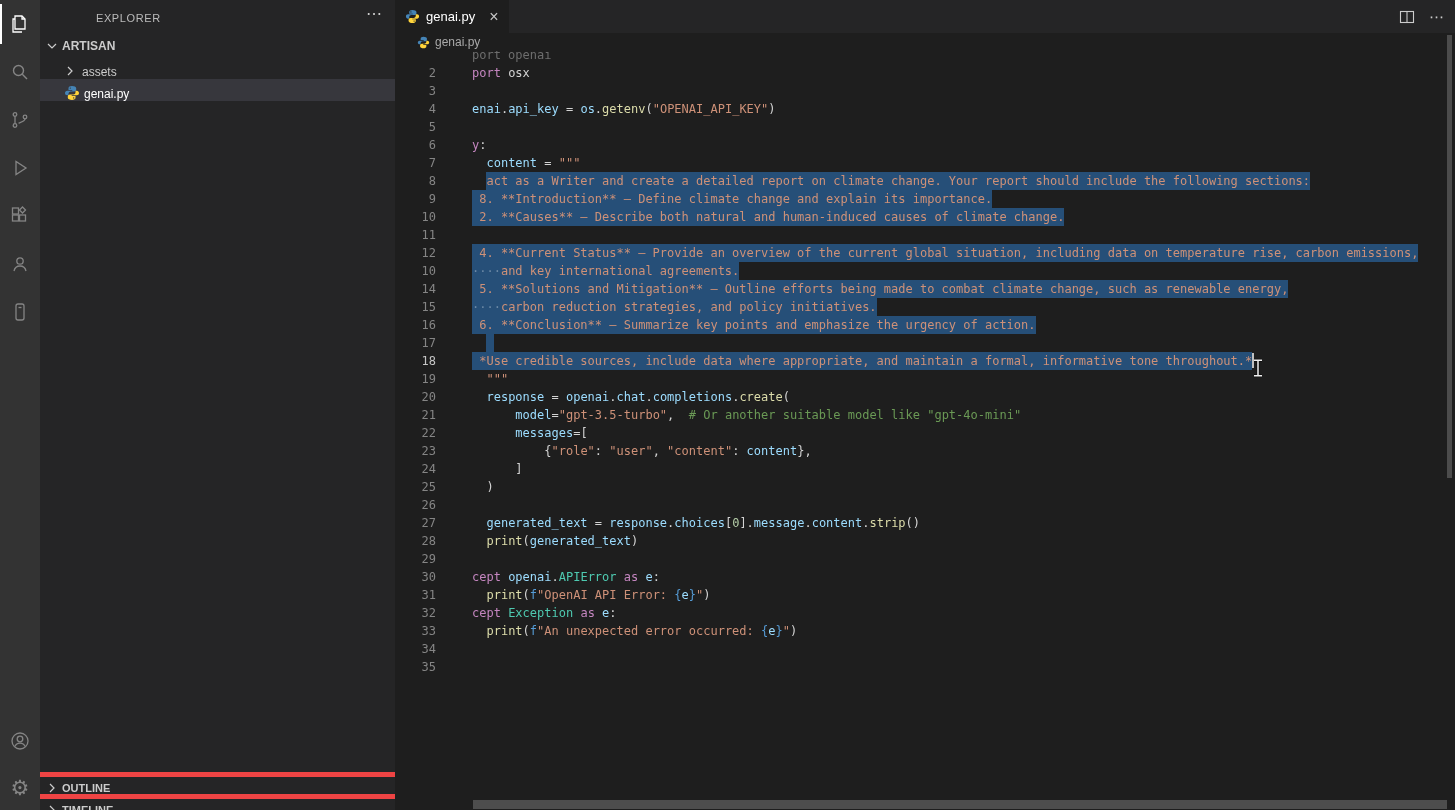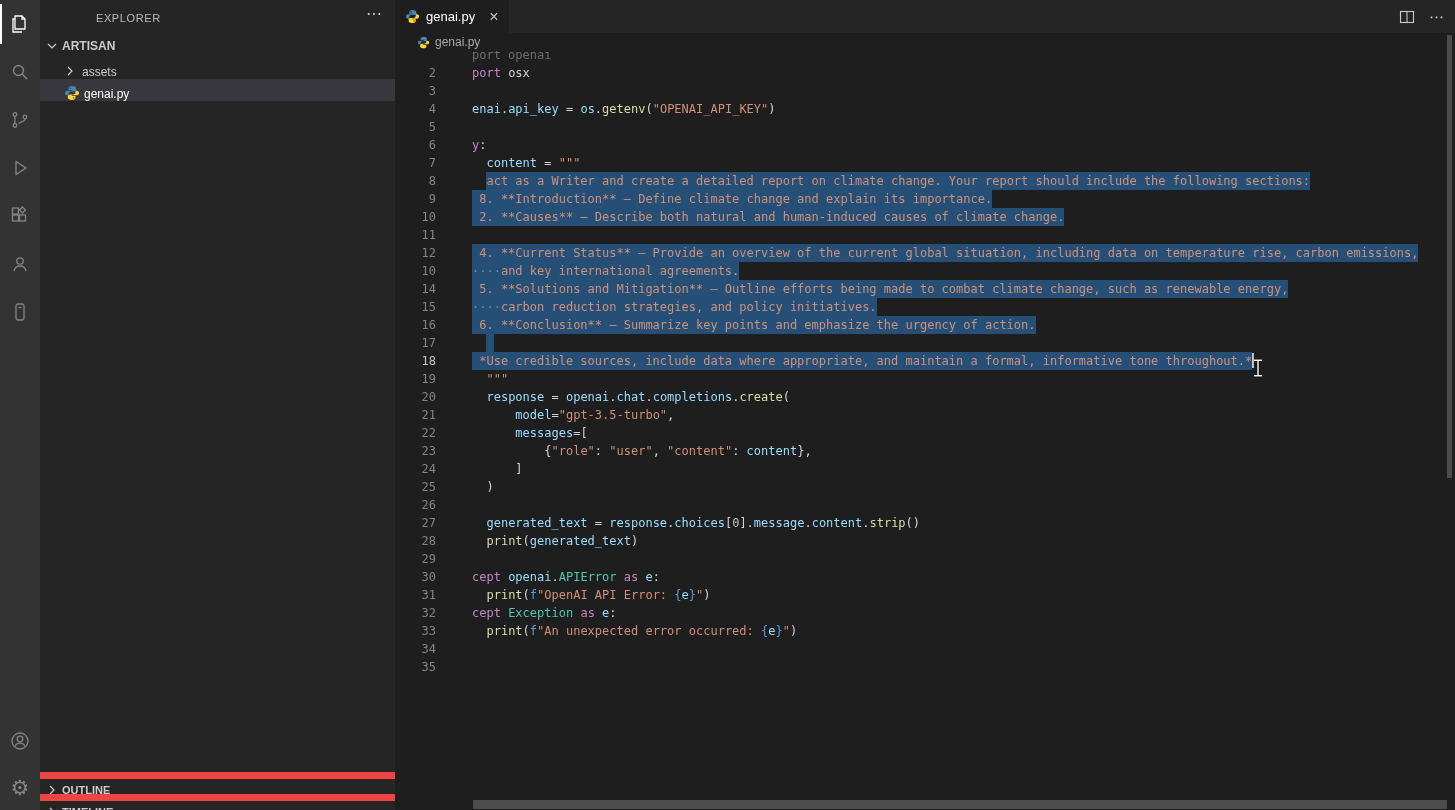--- a/index.html
+++ b/index.html
@@ -25,21 +25,21 @@
   .sb-more{position:absolute;right:12px;top:4px;font-size:16px;color:#cccccc;cursor:pointer;letter-spacing:1px;}
   .section-row{height:22px;display:flex;align-items:center;gap:2px;padding-left:4px;
                font-size:12px;font-weight:700;color:#cccccc;cursor:pointer;}
   .tree-row{height:22px;display:flex;align-items:flex-end;gap:4px;font-size:12px;color:#cccccc;cursor:pointer;}
   .tree-row.indent1{padding-left:22px;}
   .tree-row.file{padding-left:24px;}
   .tree-row.selected{background:#37373d;color:#ffffff;}
   .chev{flex:none;display:block;}
   .sb-bottom-row{position:absolute;left:0;right:0;height:22px;display:flex;align-items:center;gap:2px;
                  padding-left:4px;font-size:11px;font-weight:700;color:#cccccc;
-                 border-top:7px solid #ef4444;background:#252526;cursor:pointer;}
+                 border-top:5px solid #ef4444;background:#252526;cursor:pointer;}
   .sb-bottom-row.outline{top:772px;}
   .sb-bottom-row.timeline{top:794px;}
 
   
   .tabstrip{position:absolute;left:395px;top:0;right:0;height:33px;background:#252526;z-index:20;}
   .tab{position:absolute;left:0;top:0;height:33px;background:#1e1e1e;display:flex;align-items:center;
        padding:0 10px;gap:6px;cursor:pointer;}
   .tab-label{font-size:13px;color:#ffffff;}
   .tab-close{font-size:16px;color:#c5c5c5;margin-left:8px;cursor:pointer;line-height:1;}
   .ed-actions{position:absolute;right:10px;top:0;height:33px;display:flex;align-items:center;gap:14px;color:#cccccc;}
@@ -338,20 +338,21 @@
           </span>
         </div>
         <div class="cl">
           <span class="ln">21</span>
           <span class="lc">
             <span class="pl">      </span>
             <span class="var">model</span>
             <span class="pl">=</span>
             <span class="str">"gpt-3.5-turbo"</span>
             <span class="pl">,  </span>
+            <span class="cm"># Or another suitable model like "gpt-4o-mini"</span>
           </span>
         </div>
         <div class="cl">
           <span class="ln">22</span>
           <span class="lc">
             <span class="pl">      </span>
             <span class="var">messages</span>
             <span class="pl">=[</span>
           </span>
         </div>

